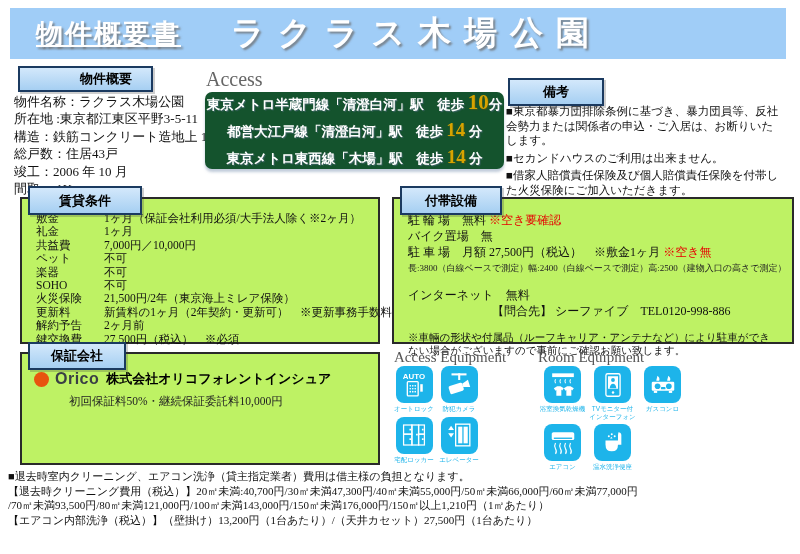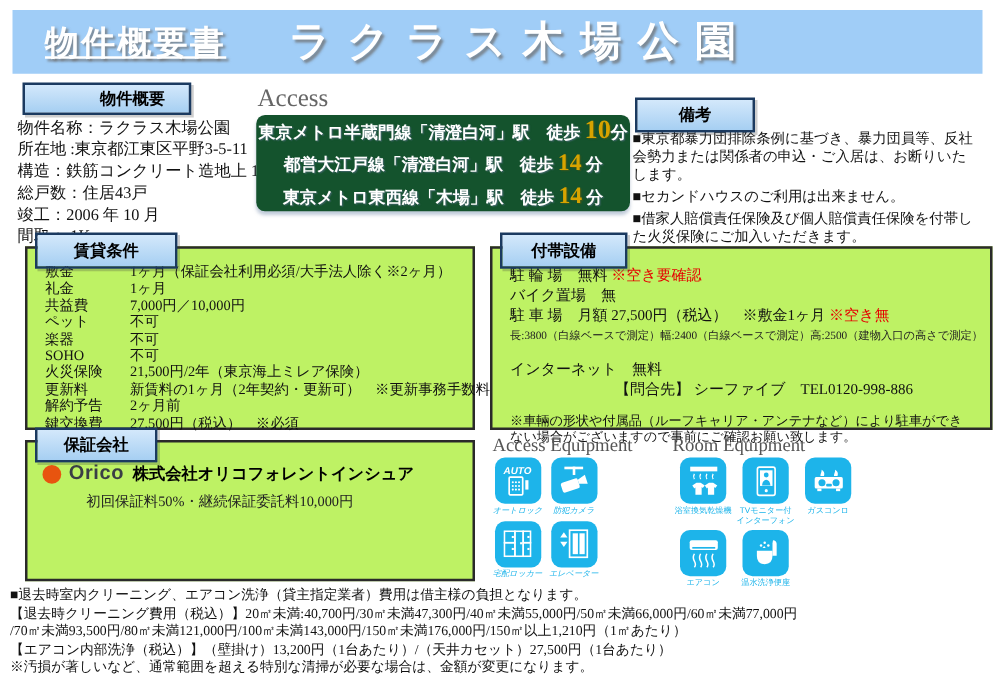--- a/index.html
+++ b/index.html
@@ -59,21 +59,21 @@
   .orico-dot{width:15px;height:15px;border-radius:50%;background:#e8540f;margin-right:6px;}
   .orico-brand{font-size:16px;font-weight:bold;color:#3a3f45;margin-right:7px;letter-spacing:.5px;}
   .guar-company{font-size:13px;font-weight:bold;color:#000;}
   .guar-detail{position:absolute;left:47px;top:40px;font-size:11.5px;color:#222;}
 
   
   .eq-title{position:absolute;font-size:15px;color:#555;}
   #pub-title{left:394px;top:349px;}
   #room-title{left:538px;top:349px;}
   .eq-grid{position:absolute;top:366px;display:flex;flex-wrap:wrap;}
-  #pub-grid{left:392px;width:134px;font-style:italic;}
+  #pub-grid{left:392px;width:134px;}
   #room-grid{left:538px;width:150px;}
   .eqcell{width:44px;margin-right:1px;margin-bottom:4px;display:flex;flex-direction:column;align-items:center;}
   #room-grid .eqcell{width:49px;}
   .eqicon{width:37px;height:37px;border-radius:8px;background:#1db4ea;display:flex;align-items:center;justify-content:center;}
   .eqlabel{font-family:"Liberation Sans","DejaVu Sans",sans-serif;font-size:6.5px;line-height:7.5px;
            color:#1db4ea;text-align:center;margin-top:2px;}
 
   
   .footer{position:absolute;left:8px;top:469px;width:788px;font-size:11px;line-height:14.6px;white-space:nowrap;}
   .footer div{overflow:hidden;}
@@ -314,16 +314,15 @@
       </div>
       <div class="eqlabel">温水洗浄便座</div>
     </div>
   </div>
 
   <div class="footer">
     <div>■退去時室内クリーニング、エアコン洗浄（貸主指定業者）費用は借主様の負担となります。</div>
     <div>【退去時クリーニング費用（税込）】20㎡未満:40,700円/30㎡未満47,300円/40㎡未満55,000円/50㎡未満66,000円/60㎡未満77,000円</div>
     <div>/70㎡未満93,500円/80㎡未満121,000円/100㎡未満143,000円/150㎡未満176,000円/150㎡以上1,210円（1㎡あたり）</div>
     <div>【エアコン内部洗浄（税込）】（壁掛け）13,200円（1台あたり）/（天井カセット）27,500円（1台あたり）</div>
-    <div>※汚損が著しいなど、通常範囲を超える特別な清掃が必要な場合は、金額が変更になります。</div>
   </div>
 
 </div>
 
 </body></html>

